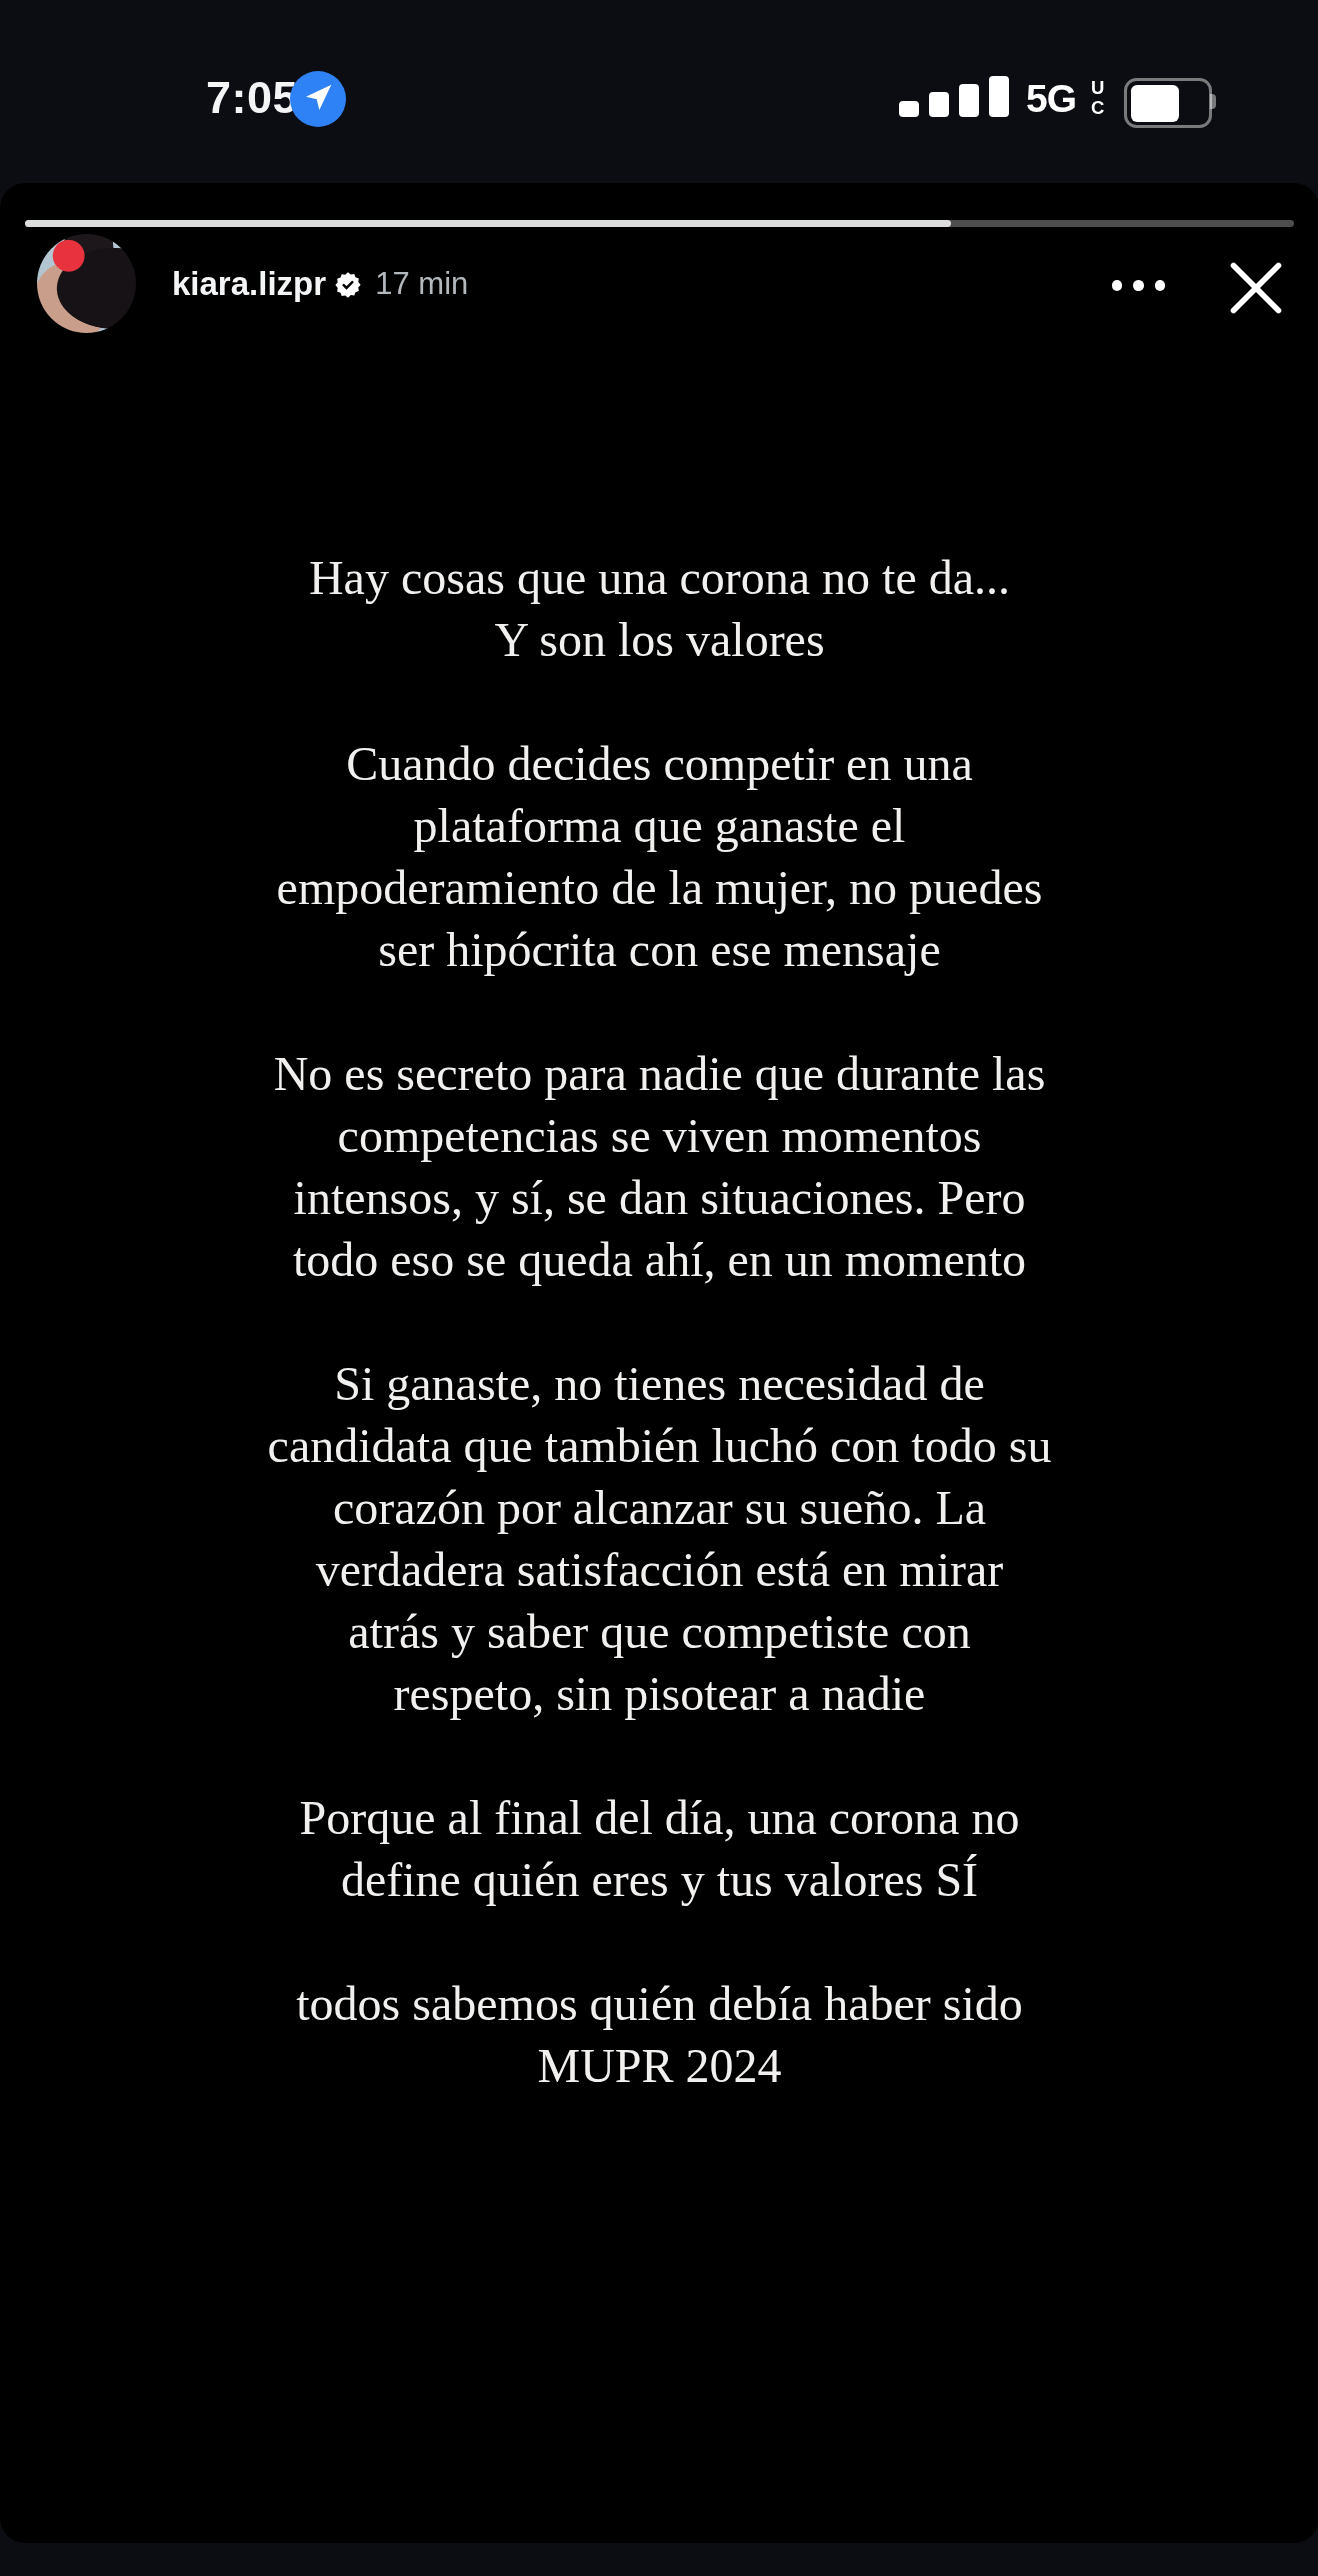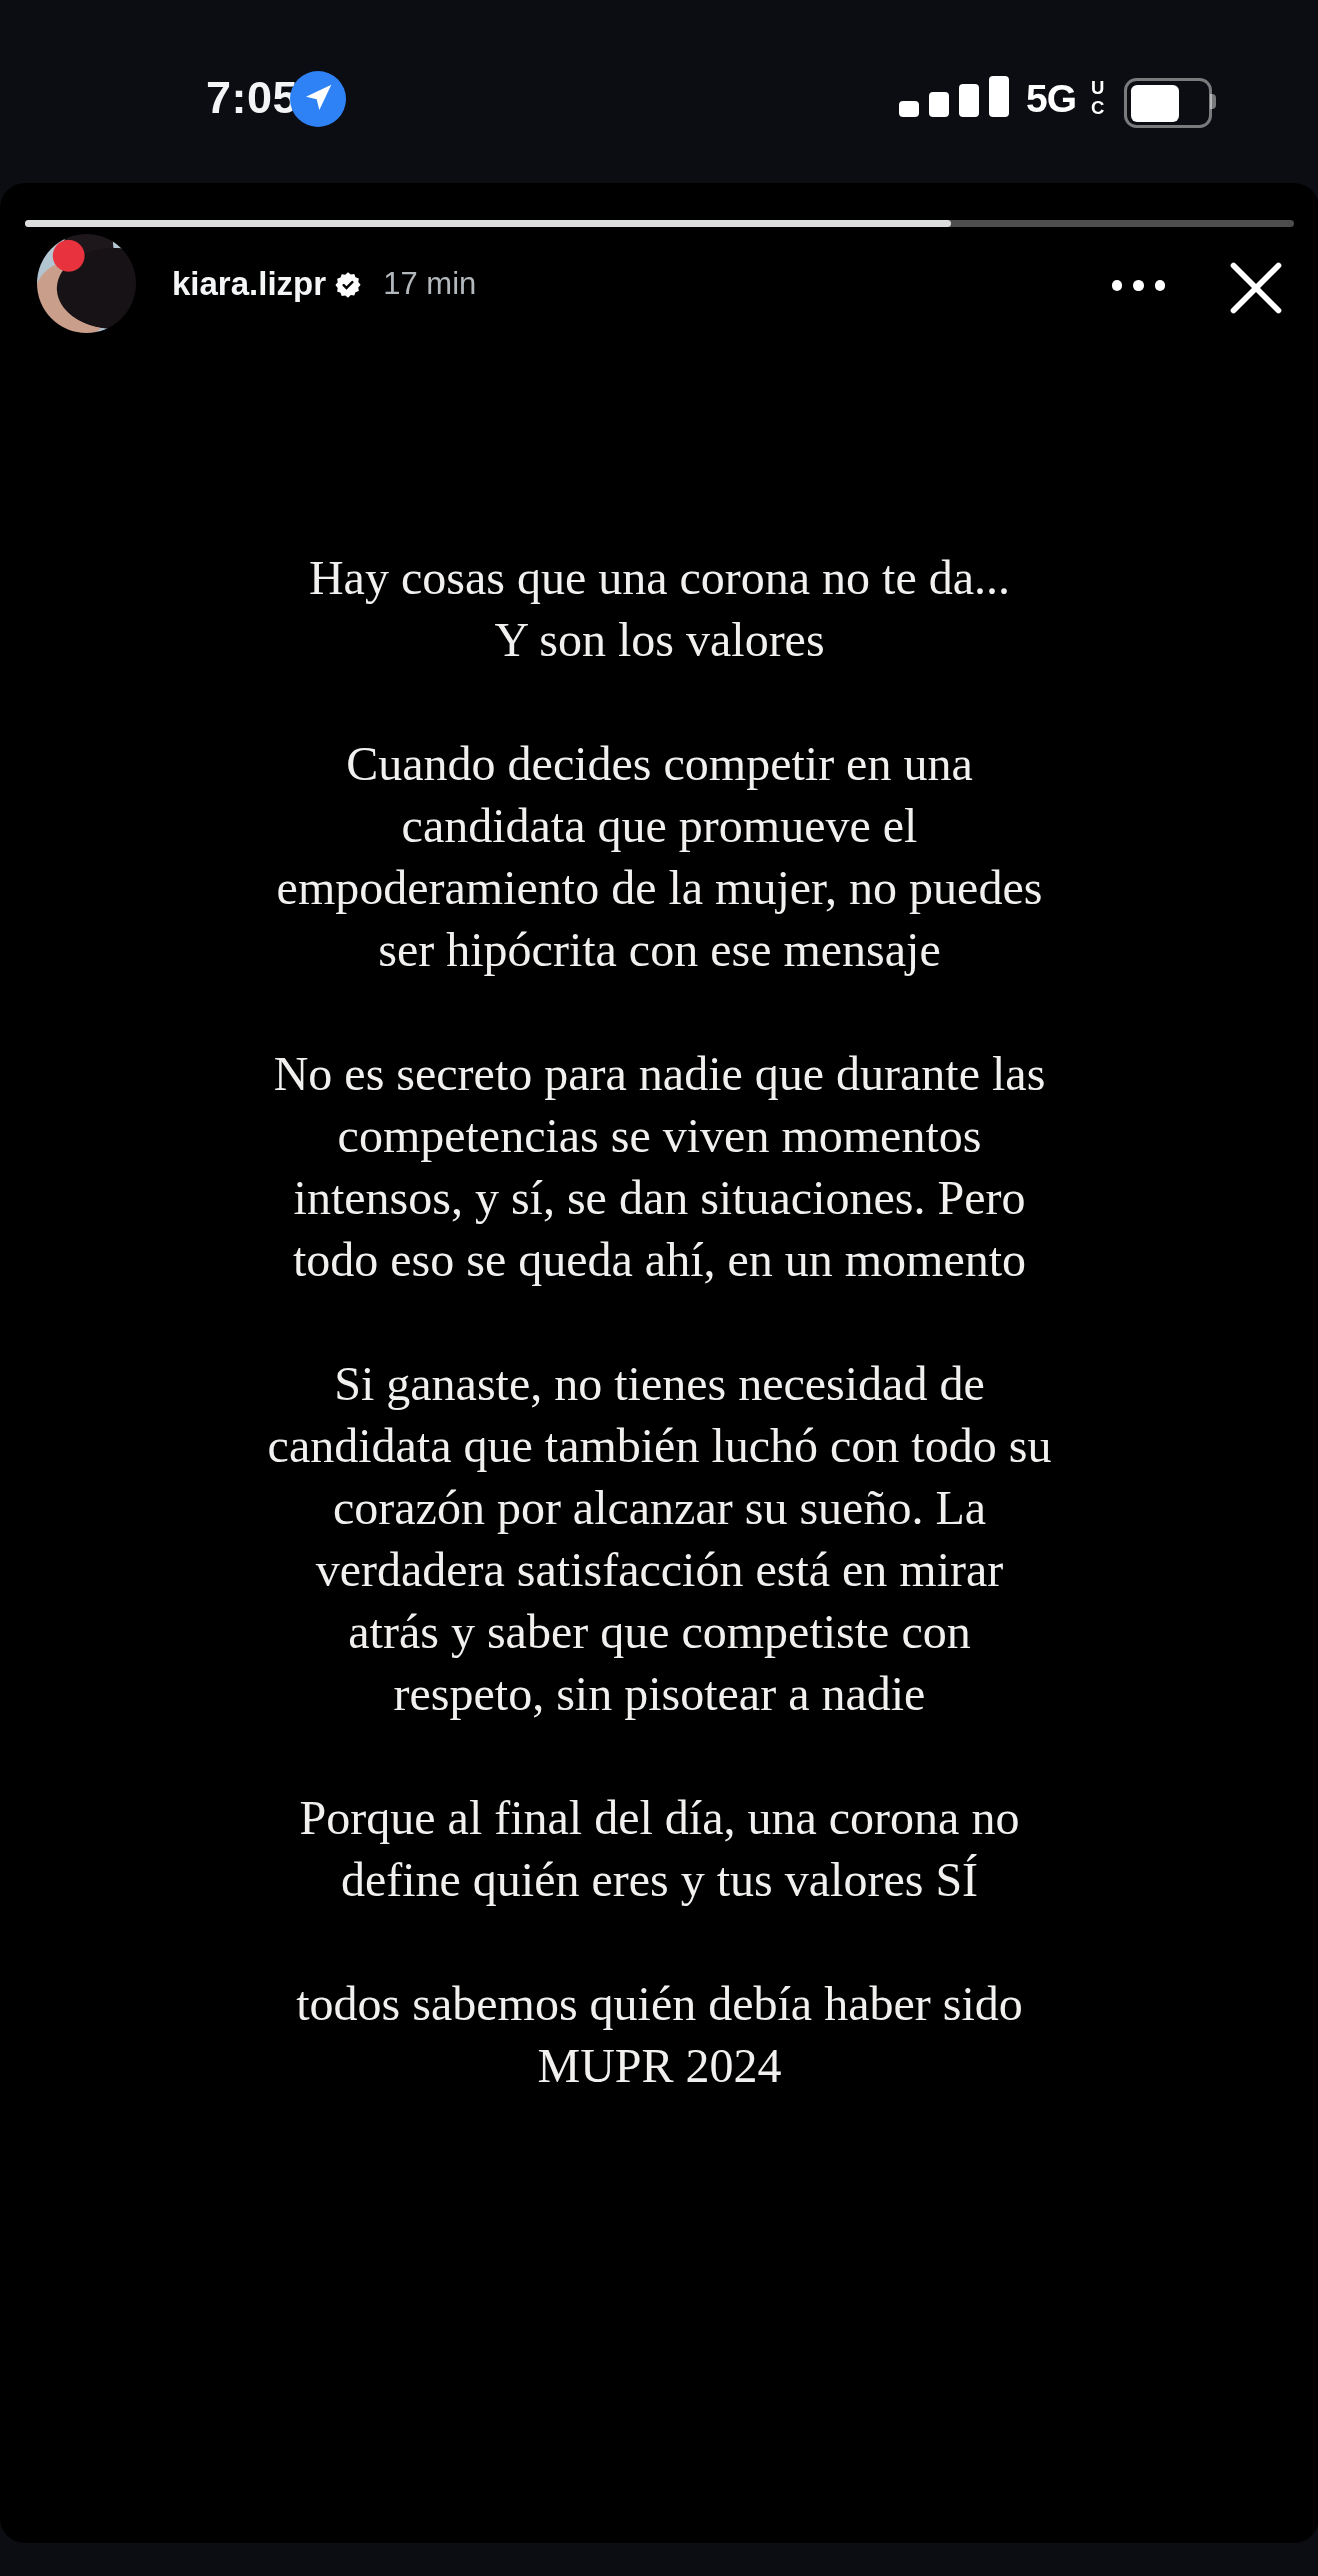--- a/index.html
+++ b/index.html
@@ -40,21 +40,21 @@
   .avatar{position:absolute;left:37px;top:2.1px;width:99px;height:99px;border-radius:50%;
           background:
             radial-gradient(circle at 32% 22%, #e8333f 0 15%, rgba(0,0,0,0) 16%),
             radial-gradient(ellipse at 78% 55%, #171215 0 52%, rgba(0,0,0,0) 53%),
             radial-gradient(ellipse at 52% 18%, #1d161a 0 34%, rgba(0,0,0,0) 35%),
             radial-gradient(ellipse at 35% 68%, #c99f8b 0 42%, rgba(0,0,0,0) 43%),
             linear-gradient(#b6c9d5,#a9bcc9);}
   .user-row{position:absolute;left:172px;top:0;height:103px;display:flex;align-items:center;}
   .username{font-size:33px;font-weight:700;color:#f4f5f6;}
   .verified{width:28px;height:28px;margin-left:8.2px;margin-top:3.1px;}
-  .timestamp{font-size:31px;color:#b3b8bd;margin-left:21px;}
+  .timestamp{font-size:31px;color:#b3b8bd;margin-left:13px;}
   .more-btn{position:absolute;left:1105px;top:25px;width:67px;height:57px;display:flex;
             align-items:center;justify-content:center;gap:11.3px;cursor:pointer;}
   .more-btn .dot{width:10.3px;height:10.3px;border-radius:50%;background:#ffffff;}
   .close-btn{position:absolute;left:1220px;top:19.6px;width:72px;height:72px;cursor:pointer;}
 
   
   .story-text{position:absolute;left:67px;top:364px;width:1185px;text-align:center;
               font-family:"Liberation Serif","DejaVu Serif",serif;color:#f1f0ee;
               font-size:48px;line-height:62px;}
   .para{margin:0 0 62px 0;}
@@ -123,21 +123,21 @@
     </div>
   </div>
 
   <div class="story-text">
       <div class="para">
         <div>Hay cosas que una corona no te da...</div>
         <div>Y son los valores</div>
       </div>
       <div class="para">
         <div>Cuando decides competir en una</div>
-        <div>candidata que promueve el</div>
+        <div>plataforma que ganaste el</div>
         <div>empoderamiento de la mujer, no puedes</div>
         <div>ser hipócrita con ese mensaje</div>
       </div>
       <div class="para">
         <div>No es secreto para nadie que durante las</div>
         <div>competencias se viven momentos</div>
         <div>intensos, y sí, se dan situaciones. Pero</div>
         <div>todo eso se queda ahí, en un momento</div>
       </div>
       <div class="para">

